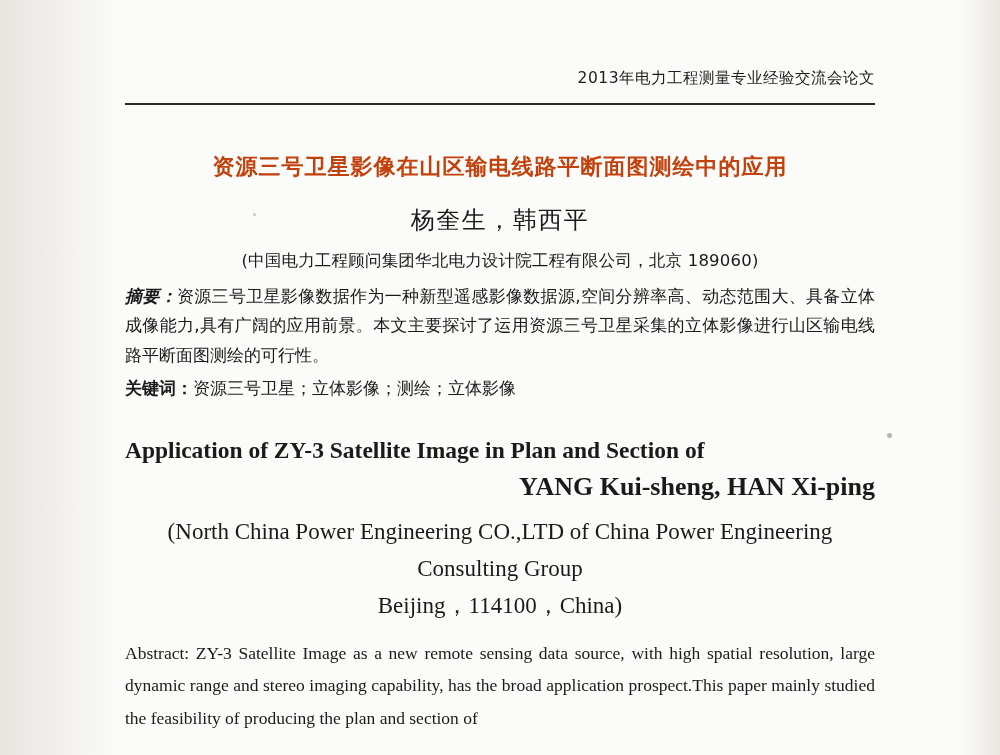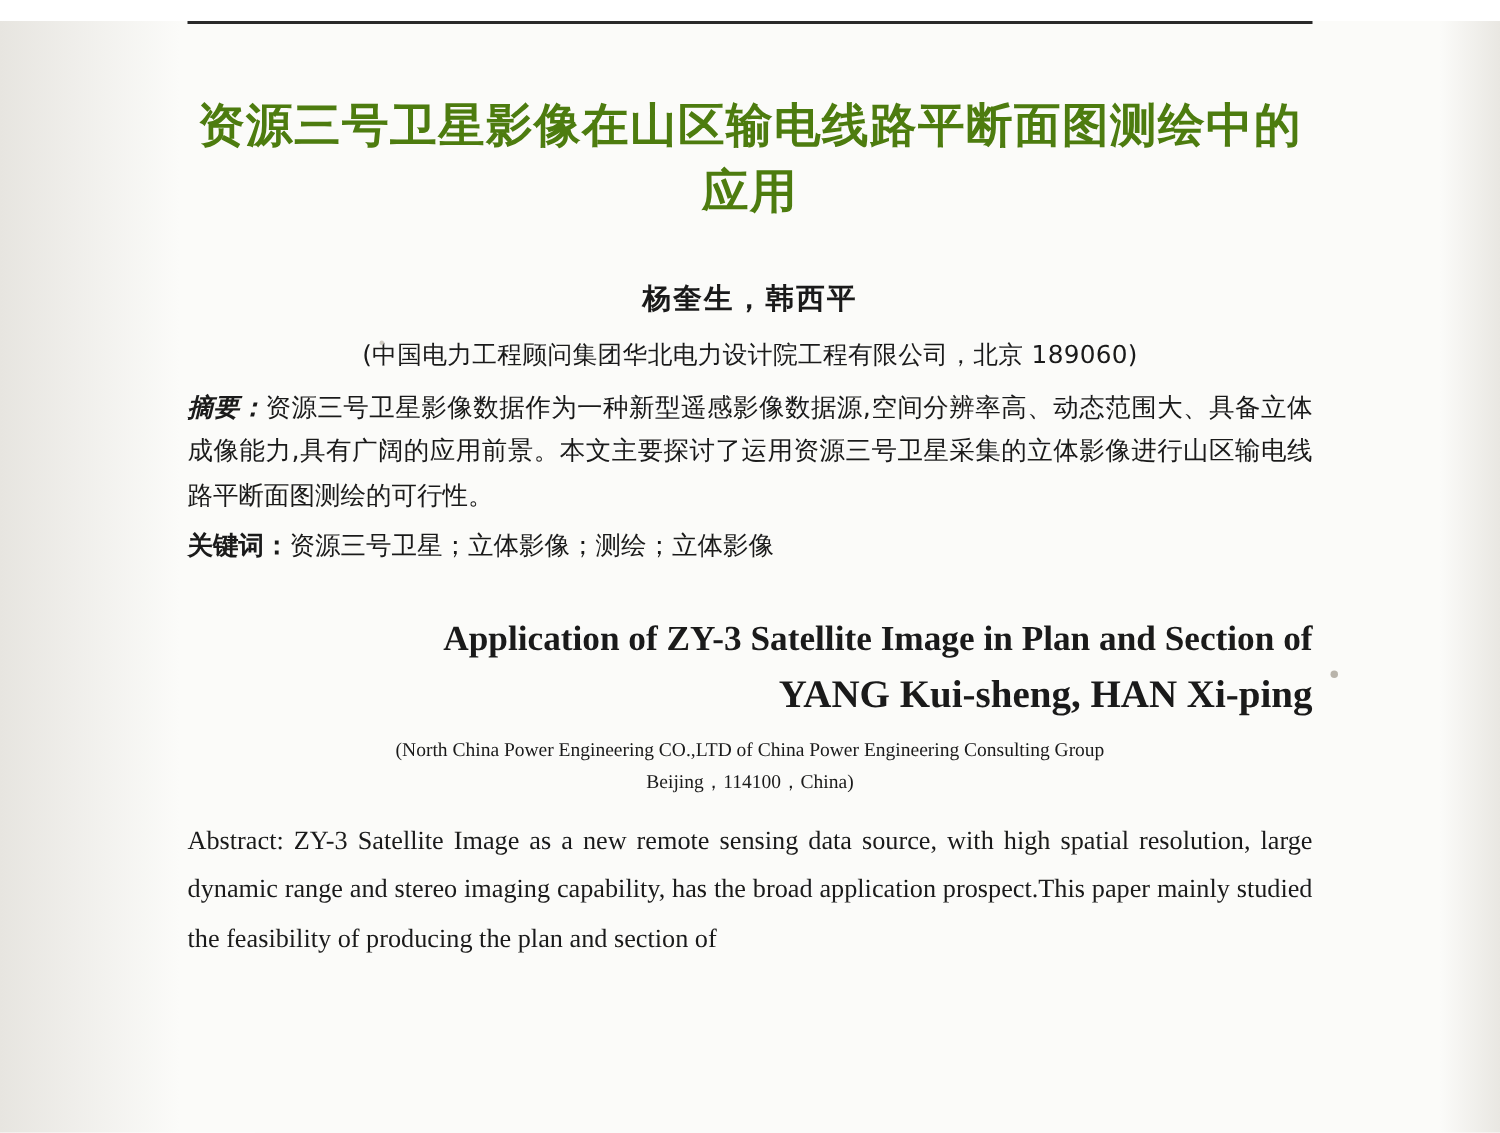--- a/index.html
+++ b/index.html
@@ -55,32 +55,32 @@
   .head-rule {
     margin-top: 14px;
     border-top: 2px solid #2a2a2a;
   }
 
   .title-cn {
     margin-top: 46px;
     text-align: center;
     font-family: "DejaVu Sans", sans-serif;
     font-weight: bold;
-    font-size: 31px;
+    font-size: 22px;
     line-height: 1.42;
     letter-spacing: 1px;
-    color: #4d7c0f;
+    color: #c2410c;
   }
 
   .authors-cn {
-    margin-top: 36px;
+    margin-top: 22px;
     text-align: center;
     font-family: "DejaVu Serif", serif;
-    font-weight: bold;
-    font-size: 19px;
+    font-weight: normal;
+    font-size: 24px;
     letter-spacing: 1.5px;
   }
 
   .affiliation-cn {
     margin-top: 14px;
     text-align: center;
     font-family: "DejaVu Sans", sans-serif;
     font-size: 16.5px;
     letter-spacing: 0.2px;
   }
@@ -102,38 +102,38 @@
     font-family: "DejaVu Sans", sans-serif;
     font-size: 17px;
     line-height: 1.72;
   }
   .keywords-cn .lbl {
     font-weight: bold;
   }
 
   .title-en {
     margin-top: 30px;
-    text-align: right;
+    text-align: left;
     font-family: "Liberation Serif", serif;
     font-weight: bold;
     font-size: 23.5px;
     line-height: 1.5;
   }
   .authors-en {
     margin-top: 4px;
     text-align: right;
     font-family: "Liberation Serif", serif;
     font-weight: bold;
     font-size: 26px;
   }
   .affiliation-en {
     margin-top: 12px;
     text-align: center;
     font-family: "Liberation Serif", serif;
-    font-size: 13px;
+    font-size: 23px;
     line-height: 1.6;
   }
   .abstract-en {
     margin-top: 12px;
     font-family: "Liberation Serif", serif;
     font-size: 17.5px;
     line-height: 1.85;
     text-align: justify;
   }
   .abstract-en .lbl {
@@ -149,20 +149,21 @@
 </head>
 <body>
 
 <div class="page">
 
   <div class="speck" style="left:887px; top:433px; width:5px; height:5px;"></div>
   <div class="speck" style="left:253px; top:213px; width:3px; height:3px; background:#cfcac1;"></div>
 
   <div class="content">
 
+    <div class="running-head">2013年电力工程测量专业经验交流会论文</div>
     <div class="head-rule"></div>
 
     <h1 class="title-cn">资源三号卫星影像在山区输电线路平断面图测绘中的应用</h1>
 
     <div class="authors-cn">杨奎生，韩西平</div>
 
     <div class="affiliation-cn">(中国电力工程顾问集团华北电力设计院工程有限公司，北京 189060)</div>
 
     <div class="abstract-cn">
       <span class="lbl">摘要：</span><span>资源三号卫星影像数据作为一种新型遥感影像数据源,空间分辨率高、动态范围大、具备立体成像能力,具有广阔的应用前景。本文主要探讨了运用资源三号卫星采集的立体影像进行山区输电线路平断面图测绘的可行性。</span>

